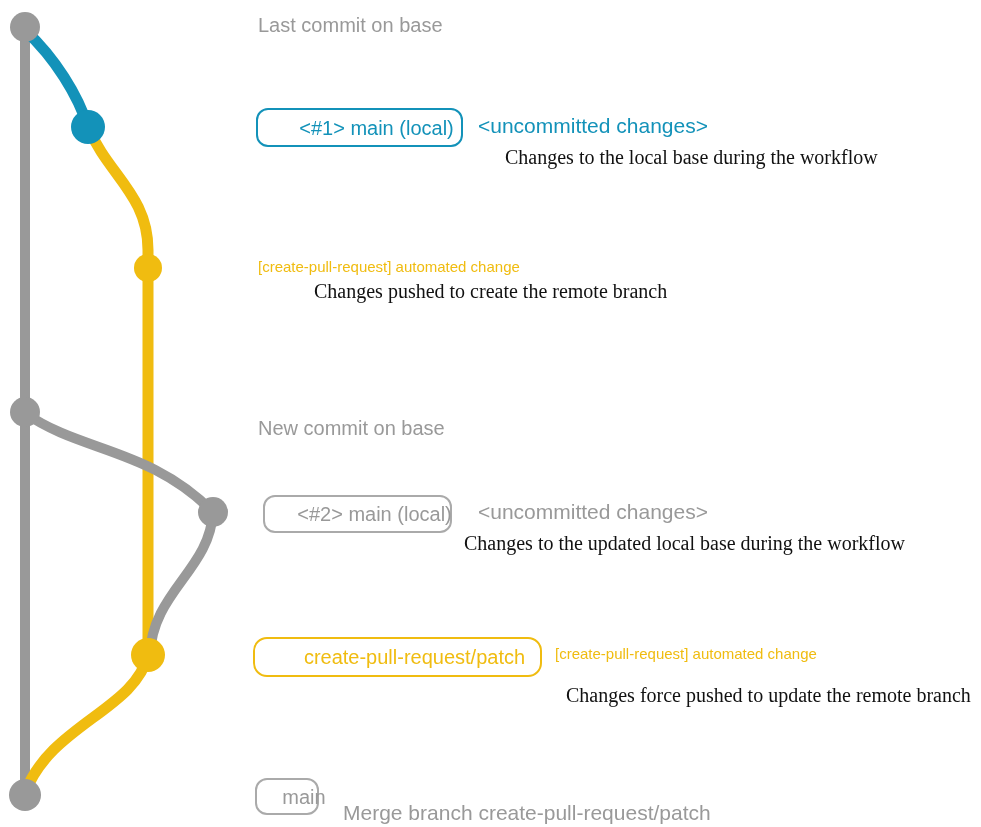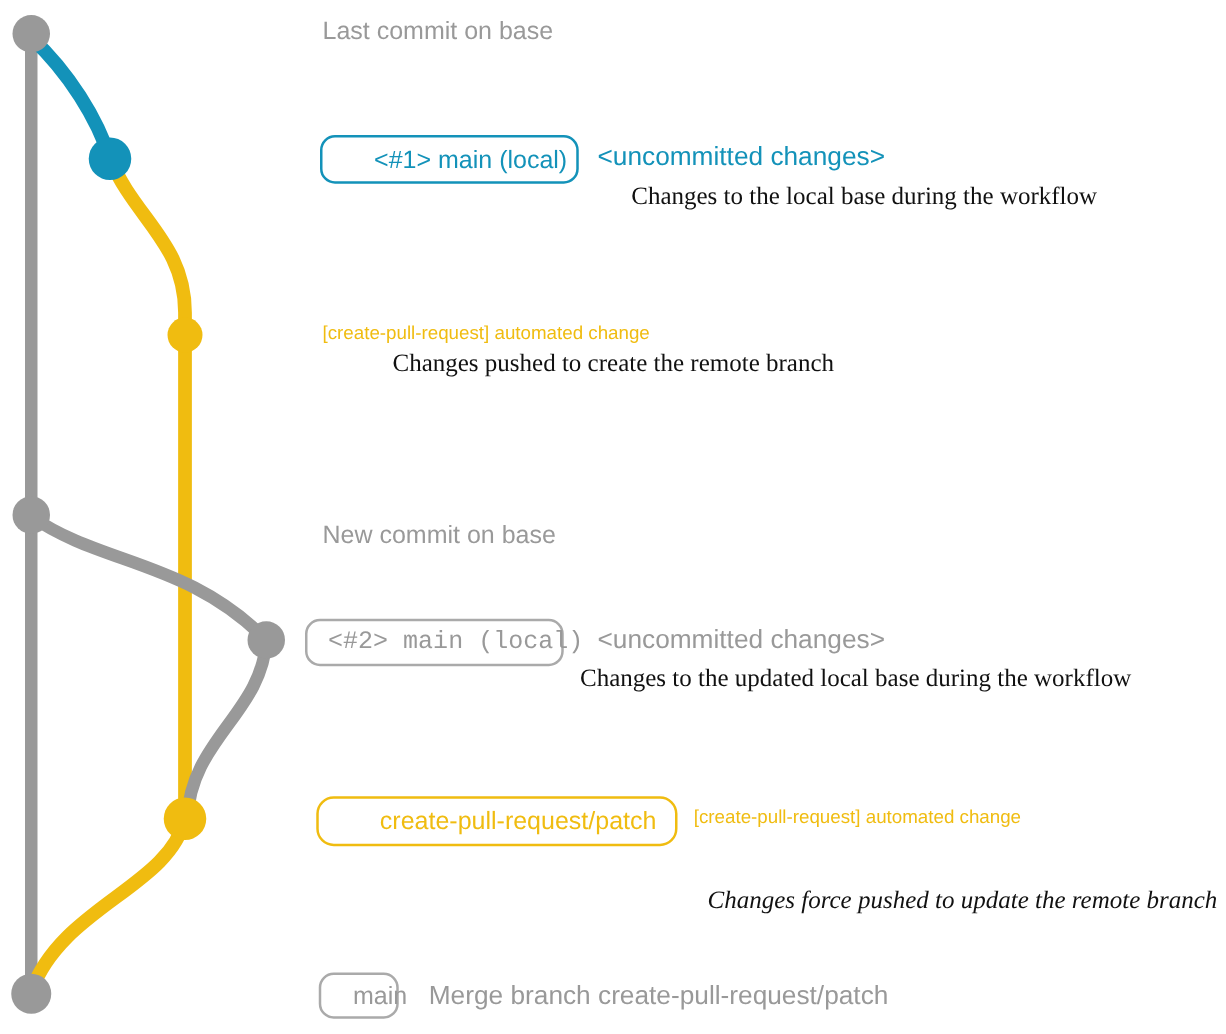--- a/index.html
+++ b/index.html
@@ -23,36 +23,36 @@
   .event-label{font-size:20px;color:var(--color-gray);line-height:24px;}
   .badge{display:flex;align-items:center;justify-content:center;
          border:2px solid;border-radius:12px;font-size:20px;line-height:1;padding-left:34px;}
   .badge-blue{border-color:var(--color-blue);color:var(--color-blue);}
   .badge-gray{border-color:#aaaaaa;color:var(--color-gray);}
   .badge-yellow{border-color:var(--color-yellow);color:var(--color-yellow);}
   .status-blue{font-size:21px;color:var(--color-blue);line-height:24px;}
   .status-gray{font-size:21px;color:var(--color-gray);line-height:24px;}
   .title-yellow{font-size:15px;color:var(--color-yellow);line-height:24px;}
   .desc{font-family:"Liberation Serif",serif;font-size:20px;color:var(--color-black);line-height:22px;}
-  .merge-msg{font-size:21px;color:var(--color-gray);line-height:24px;}
+  .merge-msg{font-size:21px;color:var(--color-gray);line-height:24px;margin-top:16px;}
 
   
   .p-last{left:258px;top:13px;}
   .p-badge1{left:256px;top:108px;width:207px;height:39px;}
   .p-status1{left:478px;top:114px;}
   .p-desc1{left:488px;top:146px;margin-left:17px;}
   .p-title3{left:258px;top:255px;}
   .p-desc3{left:270px;top:280px;margin-left:44px;}
   .p-new{left:258px;top:416px;}
-  .p-badge2{left:244px;top:495px;width:207px;height:38px;font-family:Liberation Mono, monospace;}
+  .p-badge2{left:263px;top:495px;width:189px;height:38px;}
   .p-status2{left:478px;top:500px;}
   .p-desc5{left:464px;top:532px;}
   .p-badge3{left:253px;top:637px;width:289px;height:40px;border-radius:14px;text-align:right;}
   .p-title6{left:555px;top:642px;}
-  .p-desc6{left:566px;top:709px;font-style:italic;}
+  .p-desc6{left:566px;top:684px;}
   .p-badge4{left:255px;top:778px;width:64px;height:37px;}
   .p-merge{left:343px;top:785px;}
 </style>
 </head>
 <body>
 
 <svg class="graph-svg" width="250" height="827" viewBox="0 0 250 827">
 
   <path class="line-gray" d="M 25 27 L 25 795"></path>
 

